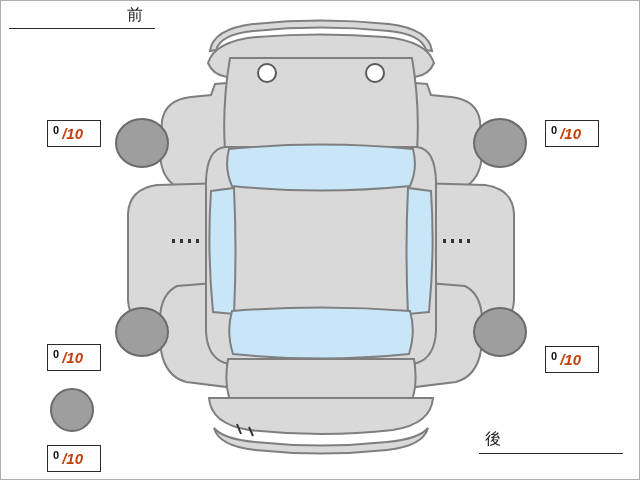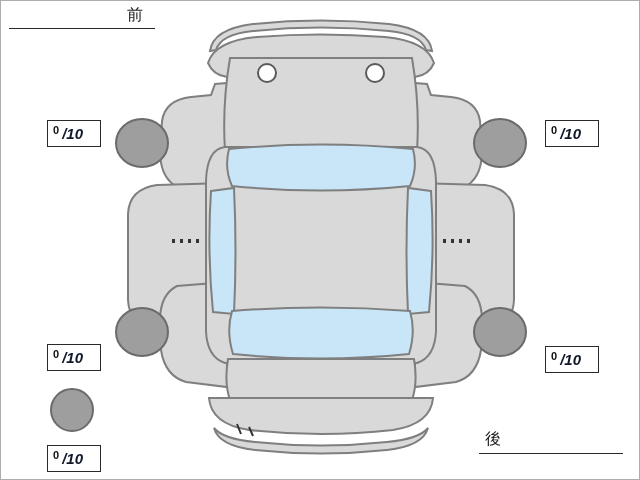--- a/index.html
+++ b/index.html
@@ -12,21 +12,21 @@
   .rear-label  { left:484px; top:430px; }
   .hline { position:absolute; height:1px; background:#2a2a2a; }
   .front-line { left:8px;   top:27px;  width:146px; }
   .rear-line  { left:478px; top:452px; width:144px; }
 
   .score-box { position:absolute; width:54px; height:27px; background:#ffffff;
                border:1px solid #2a2a2a; box-sizing:border-box;
                display:flex; align-items:center; padding-left:5px; }
   .score-box .val { font-size:11px; font-weight:bold; color:#111;
                     transform:translateY(-4px); margin-right:3px; }
-  .score-box .max { font-size:15px; font-weight:bold; font-style:italic; color:#0f172a; }
+  .score-box .max { font-size:15px; font-weight:bold; font-style:italic; color:#c2410c; }
   .pos-fl { left:46px;  top:119px; }
   .pos-fr { left:544px; top:119px; }
   .pos-rl { left:46px;  top:343px; }
   .pos-rr { left:544px; top:345px; }
   .pos-sp { left:46px;  top:444px; }
 </style>
 </head>
 <body>
 
 <div class="stage">

